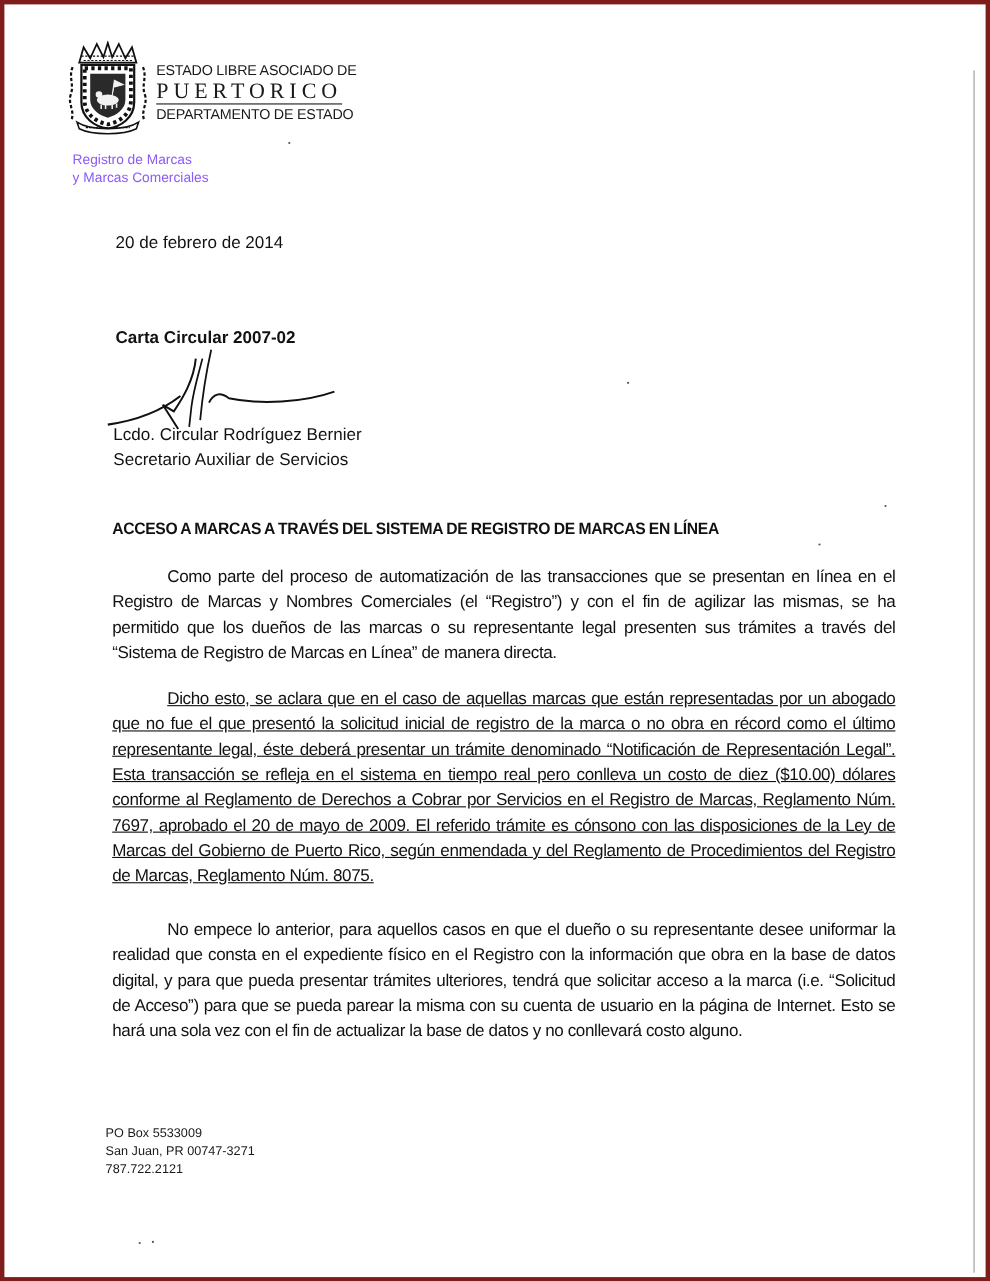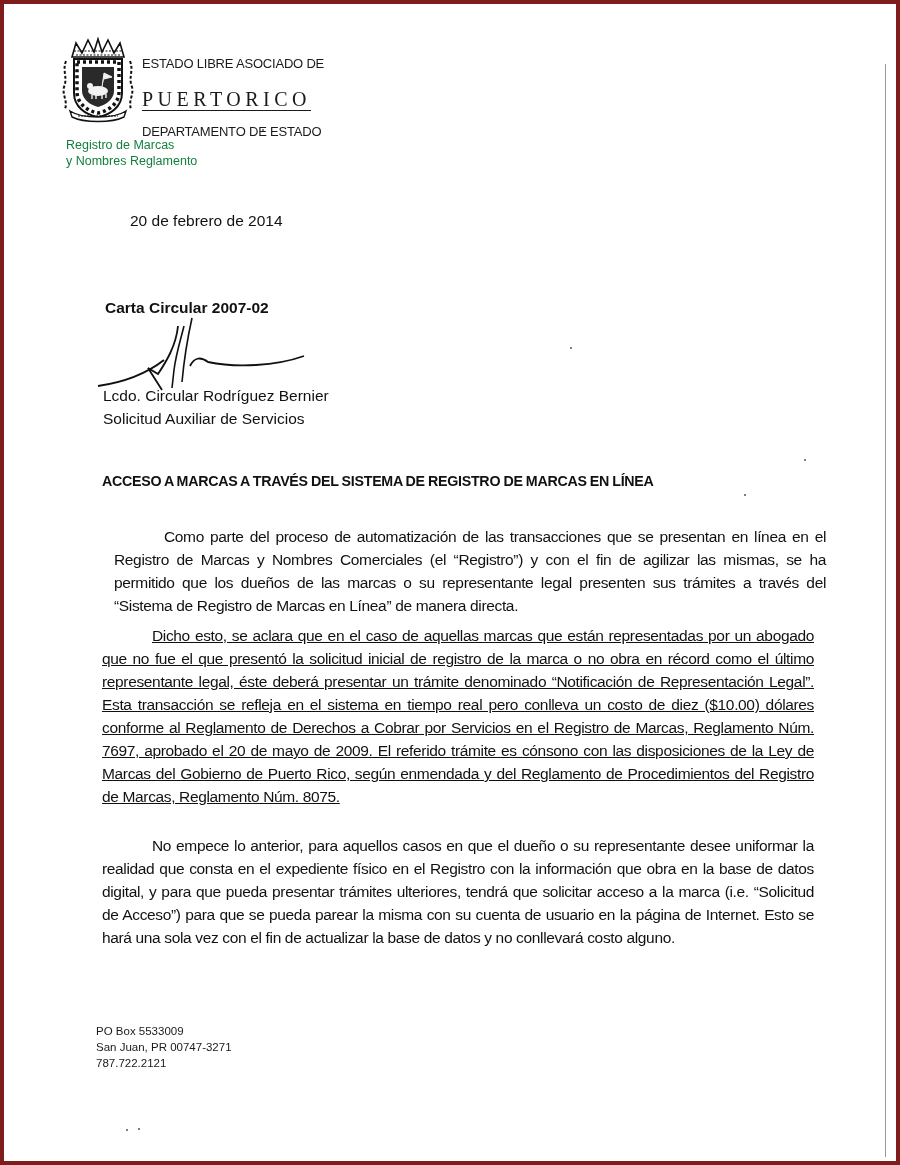--- a/index.html
+++ b/index.html
@@ -22,31 +22,31 @@
     position: absolute; left: 58px; top: 33px; width: 72px; height: 86px;
   }
   .lh-text { position: absolute; left: 138px; top: 52px; }
   .lh-line1 {
     font-size: 13px; letter-spacing: -0.2px; line-height: 16px; color: #1a1a1a;
   }
   .lh-line2 {
     font-family: "Liberation Serif", "DejaVu Serif", serif;
     font-size: 20px; letter-spacing: 4.5px; line-height: 22px;
     border-bottom: 1px solid #1a1a1a; display: inline-block; padding-bottom: 0px;
-    margin-top: 16px; color: #1a1a1a;
+    margin-top: 0px; color: #1a1a1a;
   }
   .lh-line3 {
-    font-size: 13px; letter-spacing: -0.2px; line-height: 17px; margin-top: 12px; color: #1a1a1a;
+    font-size: 13px; letter-spacing: -0.2px; line-height: 17px; margin-top: 0; color: #1a1a1a;
   }
   .office {
     position: absolute; left: 62px; top: 134px;
-    font-size: 12.5px; line-height: 15.5px; color: #15803d;
+    font-size: 12.5px; line-height: 15.5px; color: #8b5cf6;
   }
   .date {
-    position: absolute; left: 101px; top: 208px; font-size: 15.5px; margin-left: 25px;
+    position: absolute; left: 101px; top: 208px; font-size: 15.5px;
   }
   .circular {
     position: absolute; left: 101px; top: 295px; font-size: 15.5px; font-weight: bold;
   }
   .signature { position: absolute; left: 92px; top: 312px; width: 220px; height: 80px; }
   .signer {
     position: absolute; left: 99px; top: 380px; font-size: 15.5px; line-height: 23px;
   }
   .heading {
     position: absolute; left: 98px; top: 468px;
@@ -97,43 +97,43 @@
   </svg>
 
   <div class="lh-text">
     <div class="lh-line1">ESTADO LIBRE ASOCIADO DE</div>
     <div class="lh-line2">PUERTORICO</div>
     <div class="lh-line3">DEPARTAMENTO DE ESTADO</div>
   </div>
 
   <div class="office">
     <div>Registro de Marcas</div>
-    <div>y Nombres Reglamento</div>
+    <div>y Marcas Comerciales</div>
   </div>
 
   <div class="date">20 de febrero de 2014</div>
 
   <div class="circular">Carta Circular 2007-02</div>
 
   <svg class="signature" viewBox="0 0 220 80">
     <path d="M2 70 C30 66 50 58 68 44" fill="none" stroke="#111" stroke-width="2"></path>
     <path d="M82 10 C80 30 70 46 62 58 L52 52 L66 74" fill="none" stroke="#111" stroke-width="1.8"></path>
     <path d="M88 10 C84 26 80 38 78 54 L76 72" fill="none" stroke="#111" stroke-width="1.6"></path>
     <path d="M96 2 C92 20 88 44 86 66" fill="none" stroke="#111" stroke-width="1.6"></path>
     <path d="M94 50 C98 42 104 40 112 46 C140 52 180 50 208 40" fill="none" stroke="#111" stroke-width="1.8"></path>
   </svg>
 
   <div class="signer">
     <div>Lcdo. Circular Rodríguez Bernier</div>
-    <div>Solicitud Auxiliar de Servicios</div>
+    <div>Secretario Auxiliar de Servicios</div>
   </div>
 
   <div class="heading">ACCESO A MARCAS A TRAVÉS DEL SISTEMA DE REGISTRO DE MARCAS EN LÍNEA</div>
 
-  <p class="para p1" style="margin:12px">Como parte del proceso de automatización de las transacciones que se presentan en línea en el Registro de Marcas y Nombres Comerciales (el “Registro”) y con el fin de agilizar las mismas, se ha permitido que los dueños de las marcas o su representante legal presenten sus trámites a través del “Sistema de Registro de Marcas en Línea” de manera directa.</p>
+  <p class="para p1" style="margin:0">Como parte del proceso de automatización de las transacciones que se presentan en línea en el Registro de Marcas y Nombres Comerciales (el “Registro”) y con el fin de agilizar las mismas, se ha permitido que los dueños de las marcas o su representante legal presenten sus trámites a través del “Sistema de Registro de Marcas en Línea” de manera directa.</p>
   <p class="para p2" style="margin:0">Dicho esto, se aclara que en el caso de aquellas marcas que están representadas por un abogado que no fue el que presentó la solicitud inicial de registro de la marca o no obra en récord como el último representante legal, éste deberá presentar un trámite denominado “Notificación de Representación Legal”.  Esta transacción se refleja en el sistema en tiempo real pero conlleva un costo de diez ($10.00) dólares conforme al Reglamento de Derechos a Cobrar por Servicios en el Registro de Marcas, Reglamento Núm. 7697, aprobado el 20 de mayo de 2009. El referido trámite es cónsono con las disposiciones de la Ley de Marcas del Gobierno de Puerto Rico, según enmendada y del Reglamento de Procedimientos del Registro de Marcas, Reglamento Núm. 8075.</p>
   <p class="para p3" style="margin:0">No empece lo anterior, para aquellos casos en que el dueño o su representante desee uniformar la realidad que consta en el expediente físico en el Registro con la información que obra en la base de datos digital, y para que pueda presentar trámites ulteriores, tendrá que solicitar acceso a la marca (i.e. “Solicitud de Acceso”) para que se pueda parear la misma con su cuenta de usuario en la página de Internet. Esto se hará una sola vez con el fin de actualizar la base de datos y no conllevará costo alguno.</p>
 
   <div class="footer">
     <div>PO Box 5533009</div>
     <div>San Juan, PR 00747-3271</div>
     <div>787.722.2121</div>
   </div>
 
   <div class="speck" style="left:566px;top:343px"></div>

